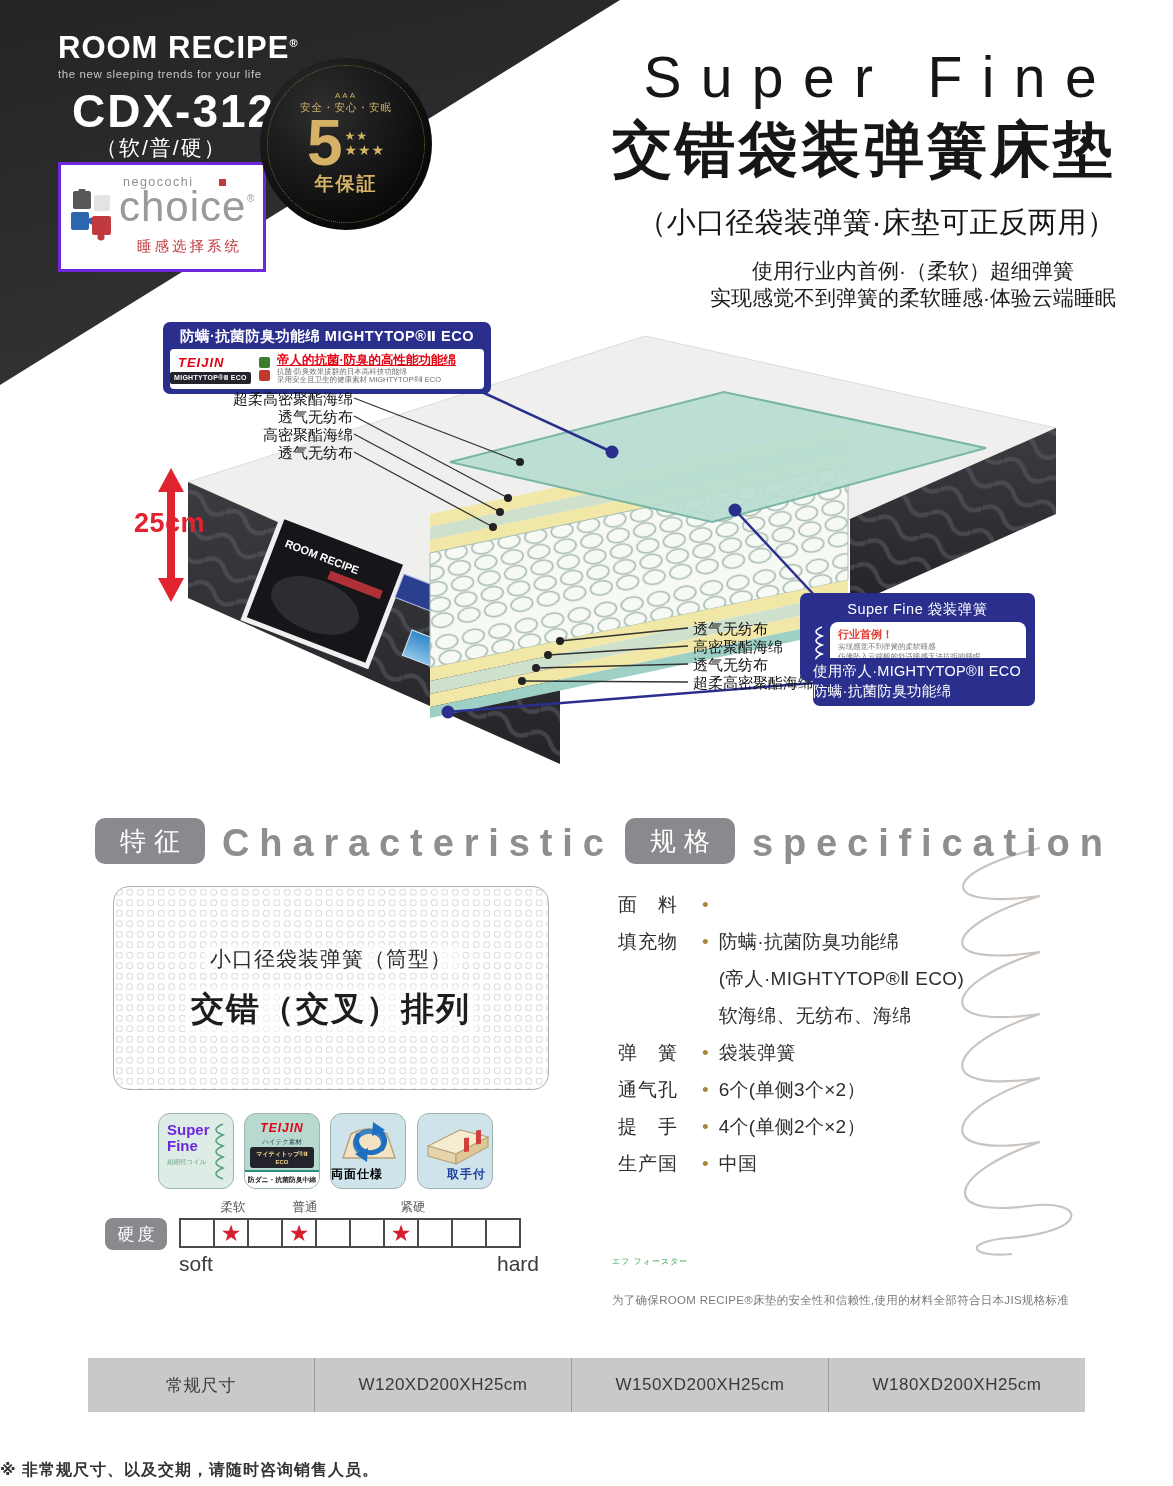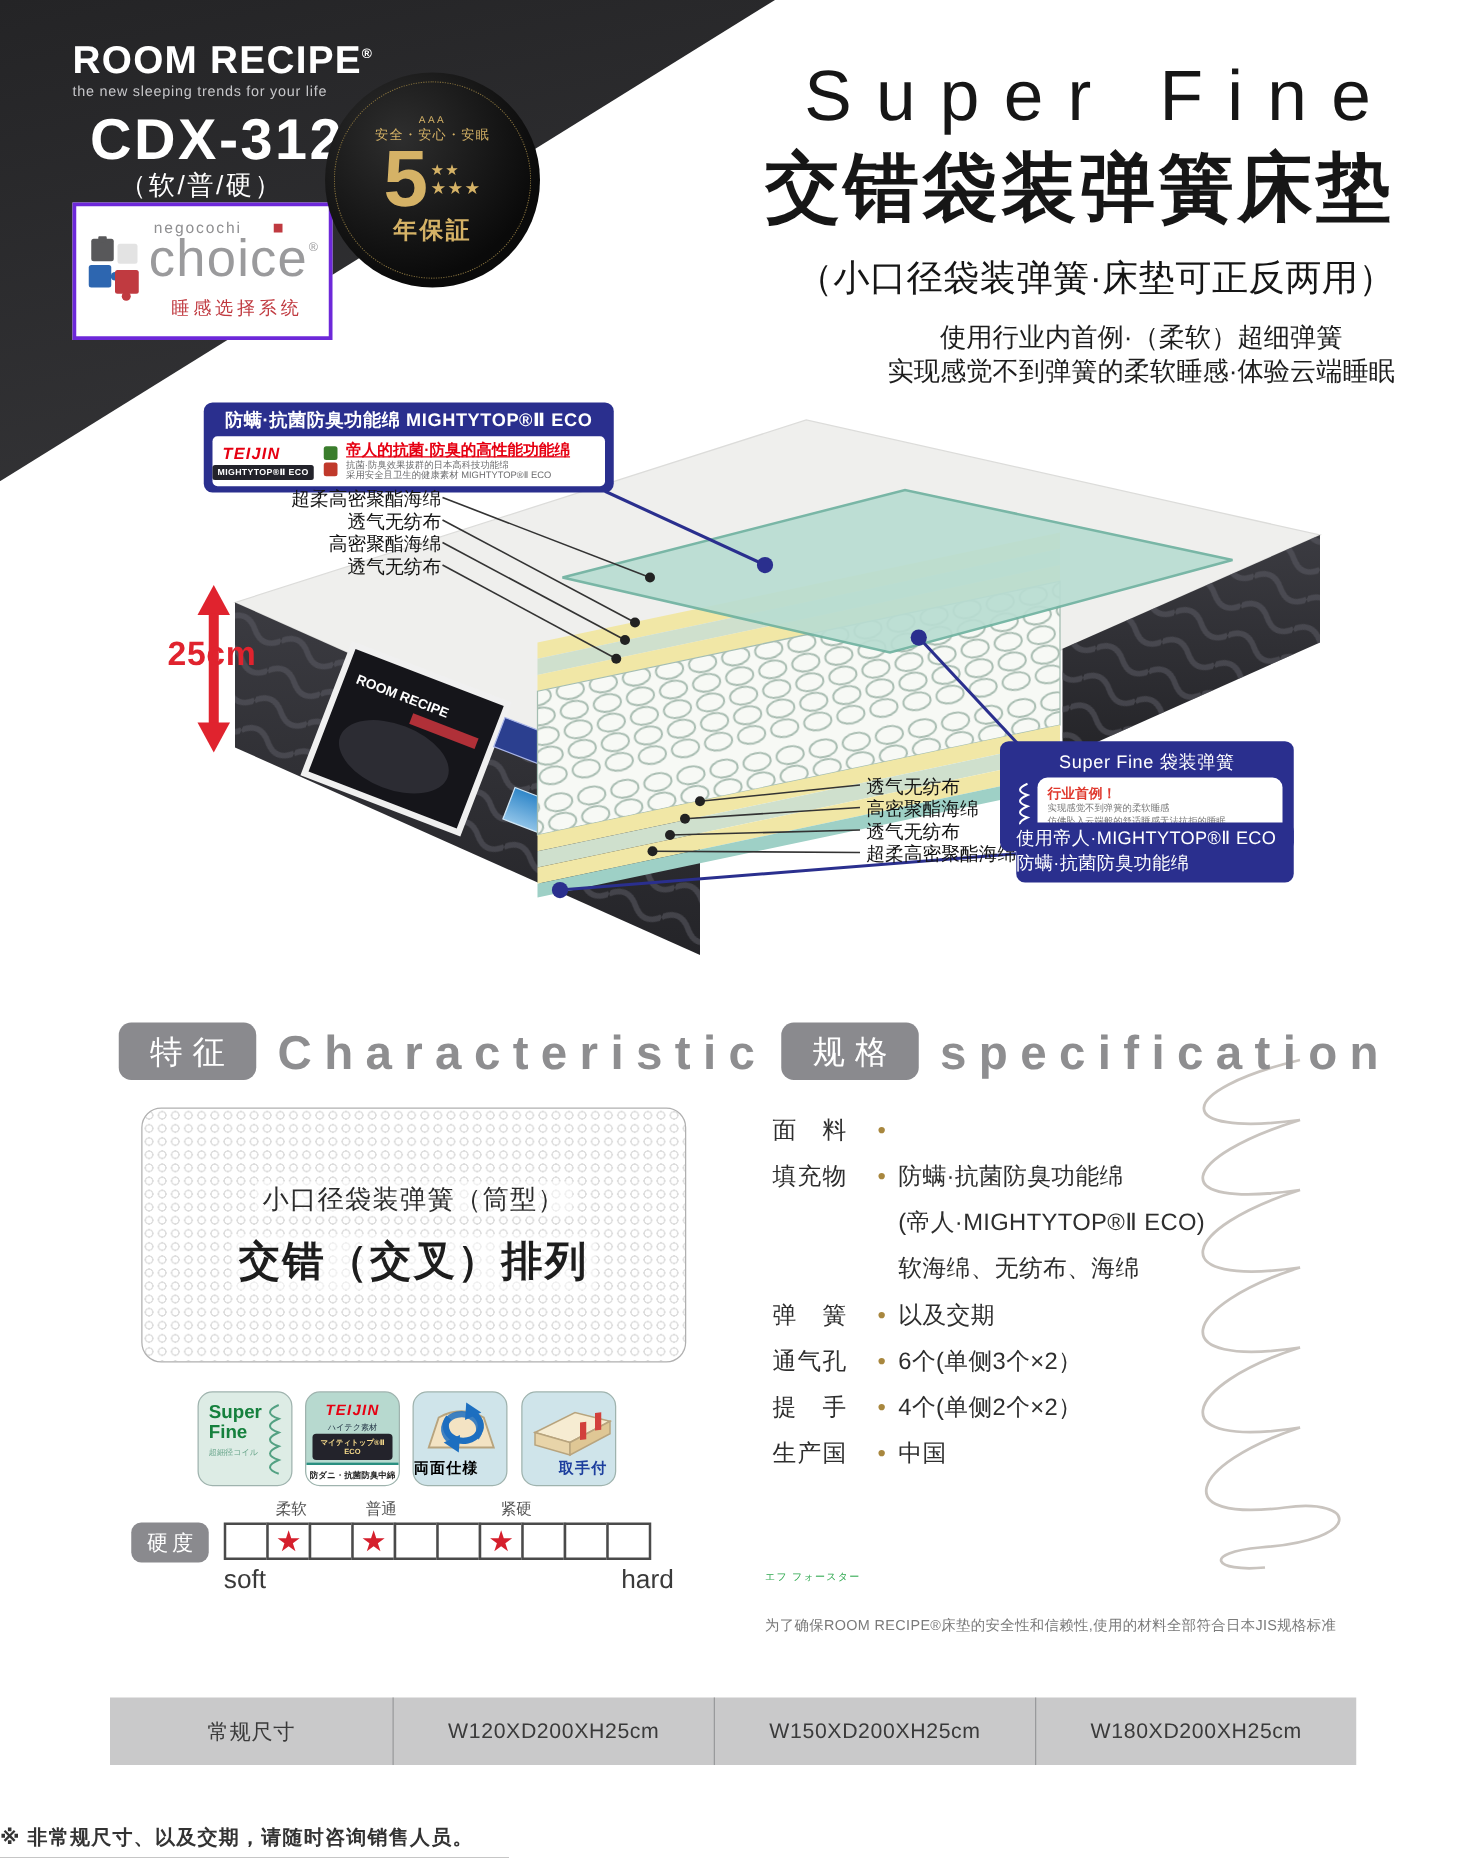--- a/index.html
+++ b/index.html
@@ -316,21 +316,21 @@
 
   <div class="abs stag" style="left:95px;top:818px;">特征</div>
   <div class="abs shead" style="left:222px;top:822px;">Characteristic</div>
 
   <div class="abs" id="charbox">
     <div class="l1">小口径袋装弹簧（筒型）</div>
     <div class="l2">交错（交叉）排列</div>
   </div>
 
   <div class="ibadge" style="left:158px;background:#ddece5;">
-    <div style="position:absolute;left:8px;top:8px;color:#15803d;font-weight:bold;font-size:15px;line-height:16px;">
+    <div style="position:absolute;left:8px;top:8px;color:#6d28d9;font-weight:bold;font-size:15px;line-height:16px;">
       <div>Super</div>
       <div>Fine</div>
     </div>
     <div style="position:absolute;left:8px;top:44px;color:#6aa68c;font-size:6.5px;">超細径コイル</div>
     <svg style="position:absolute;right:6px;top:8px;" width="18" height="60" viewBox="0 0 18 60">
       <path d="M14,2 q-14,6 0,11 q-14,6 0,11 q-14,6 0,11 q-14,6 0,11 q-14,6 0,11" fill="none" stroke="#53a183" stroke-width="1.6"></path>
     </svg>
   </div>
 
   <div class="ibadge" style="left:244px;background:#b7d9cf;">
@@ -401,21 +401,21 @@
       <div class="slines">
         <div>防螨·抗菌防臭功能绵</div>
         <div>(帝人·MIGHTYTOP®Ⅱ ECO)</div>
         <div>软海绵、无纺布、海绵</div>
       </div>
     </div>
     <div class="srow">
       <div class="slabel">弹　簧</div>
       <div class="sbullet">•</div>
       <div class="slines">
-          <div>以及交期</div>
+          <div>袋装弹簧</div>
         </div>
     </div>
     <div class="srow">
       <div class="slabel">通气孔</div>
       <div class="sbullet">•</div>
       <div class="slines">
           <div>6个(单侧3个×2）</div>
         </div>
     </div>
     <div class="srow">

